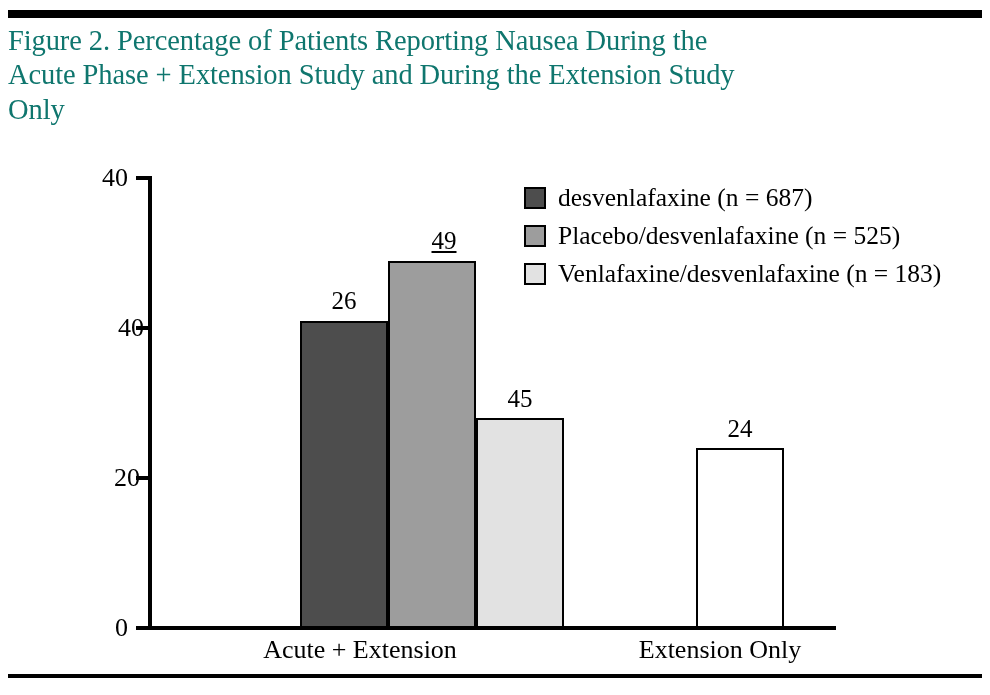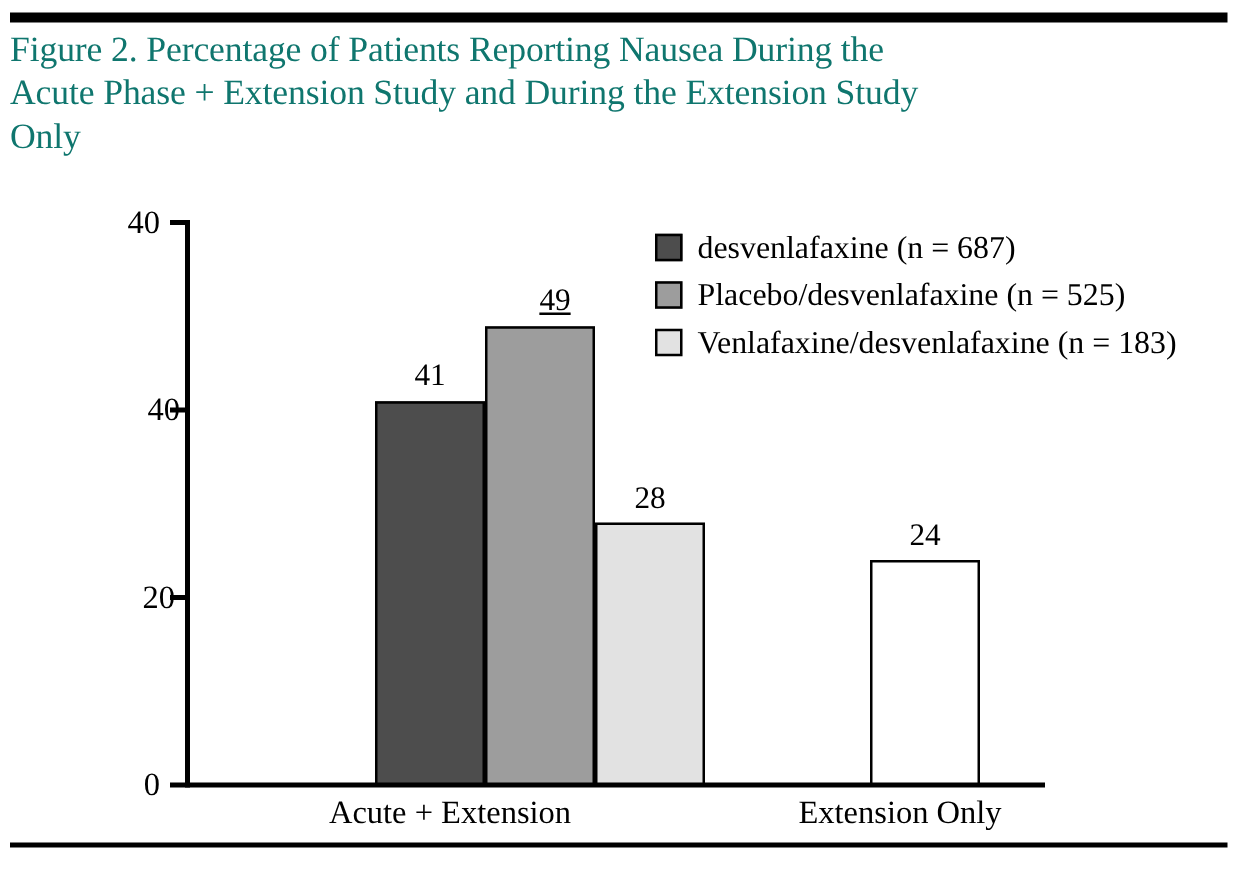--- a/index.html
+++ b/index.html
@@ -160,27 +160,27 @@
 
   <div class="tick" style="top:476px;"></div>
   <div class="ytick-label" style="left:84px; top:465px;">20</div>
 
   <div class="tick" style="top:626px;"></div>
   <div class="ytick-label" style="left:72px; top:615px;">0</div>
 
   <div class="plot-area">
 
     <div class="bar" style="left:152px; width:88px; height:307px; background:#4d4d4d;"></div>
-    <div class="bar-value" style="left:152px; width:88px; top:110px;">41</div>
+    <div class="bar-value" style="left:152px; width:88px; top:110px;">26</div>
 
     <div class="bar" style="left:240px; width:88px; height:367px; background:#9d9d9d;"></div>
     <div class="bar-value" style="left:252px; width:88px; top:50px;text-decoration:underline;">49</div>
 
     <div class="bar" style="left:328px; width:88px; height:210px; background:#e2e2e2;"></div>
-    <div class="bar-value" style="left:328px; width:88px; top:208px;">28</div>
+    <div class="bar-value" style="left:328px; width:88px; top:208px;">45</div>
 
     <div class="bar" style="left:548px; width:88px; height:180px; background:#ffffff;"></div>
     <div class="bar-value" style="left:548px; width:88px; top:238px;">24</div>
   </div>
 
   <div class="group-label" style="left:220px; top:636px; width:280px;">Acute + Extension</div>
   <div class="group-label" style="left:580px; top:636px; width:280px;">Extension Only</div>
 
   <div class="legend">
     <div class="legend-row">

